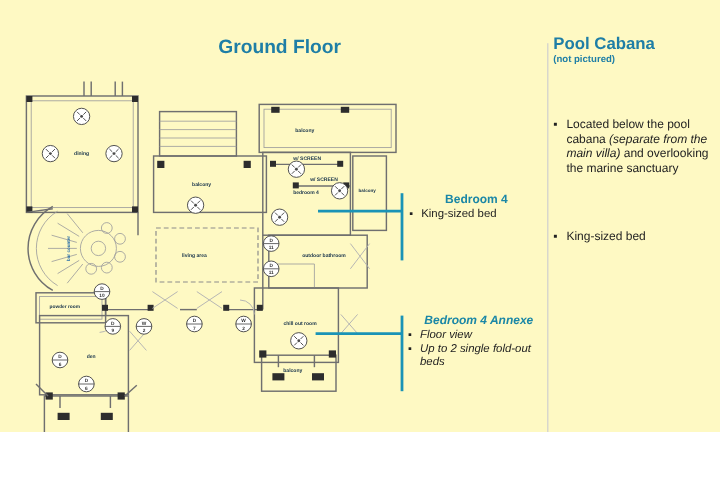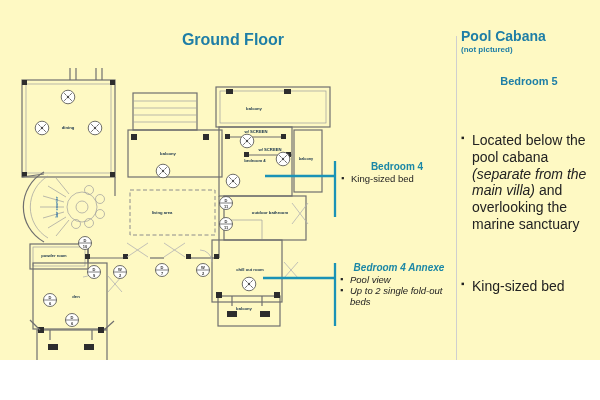--- a/index.html
+++ b/index.html
@@ -21,21 +21,21 @@
   .co-list,.sb-list{list-style:none;margin:0;padding:0;}
   .co-list li{position:relative;font-size:9.5px;color:#222;line-height:1.18;padding-left:10px;}
   .co-list li::before,.sb-list li::before{content:"\25AA";position:absolute;left:0;top:0;
         font-size:9px;color:#222;}
   .divider{position:absolute;left:456px;top:36px;width:1px;height:338px;background:#cfcfcf;}
   .sidebar{position:absolute;left:461px;top:28px;width:136px;}
   .sb-title{font-size:14px;font-weight:bold;color:#1e7ea6;}
   .sb-sub{font-size:8px;font-weight:bold;color:#1e7ea6;margin-top:1px;}
   .sb-head{font-size:11px;font-weight:bold;color:#1e7ea6;text-align:center;margin-top:21px;}
   .sb-list{margin-top:3px;}
-  .sb-list li{position:relative;font-size:14px;color:#222;line-height:1.2;padding-left:11px;margin-bottom:1px;margin-top:45px;}
+  .sb-list li{position:relative;font-size:10px;color:#222;line-height:1.2;padding-left:11px;margin-bottom:1px;margin-top:45px;}
   .sb-list li::before{font-size:10px;}
 </style>
 </head>
 <body>
 
 <div class="page">
 
   <div class="main-title">Ground Floor</div>
 
   <svg viewBox="0 60 455 340" xmlns="http://www.w3.org/2000/svg">
@@ -319,30 +319,29 @@
   <div class="callout" style="left:341px;top:161px;width:112px;">
     <div class="co-head">Bedroom 4</div>
     <ul class="co-list">
       <li>King-sized bed</li>
     </ul>
   </div>
 
   <div class="callout" style="left:340px;top:262px;width:118px;font-style:italic;">
     <div class="co-head">Bedroom 4 Annexe</div>
     <ul class="co-list">
-      <li>Pool view</li>
+      <li>Floor view</li>
       <li>Up to 2 single fold-out beds</li>
     </ul>
   </div>
 
   <div class="divider"></div>
 
   <div class="sidebar">
     <div class="sb-title">Pool Cabana</div>
     <div class="sb-sub">(not pictured)</div>
-    <div class="sb-head">Bedroom 5</div>
     <ul class="sb-list">
       <li><span>Located below the pool cabana </span><i>(separate from the main villa)</i><span> and overlooking the marine sanctuary</span></li>
       <li>King-sized bed</li>
     </ul>
   </div>
 
 </div>
 
 </body></html>

